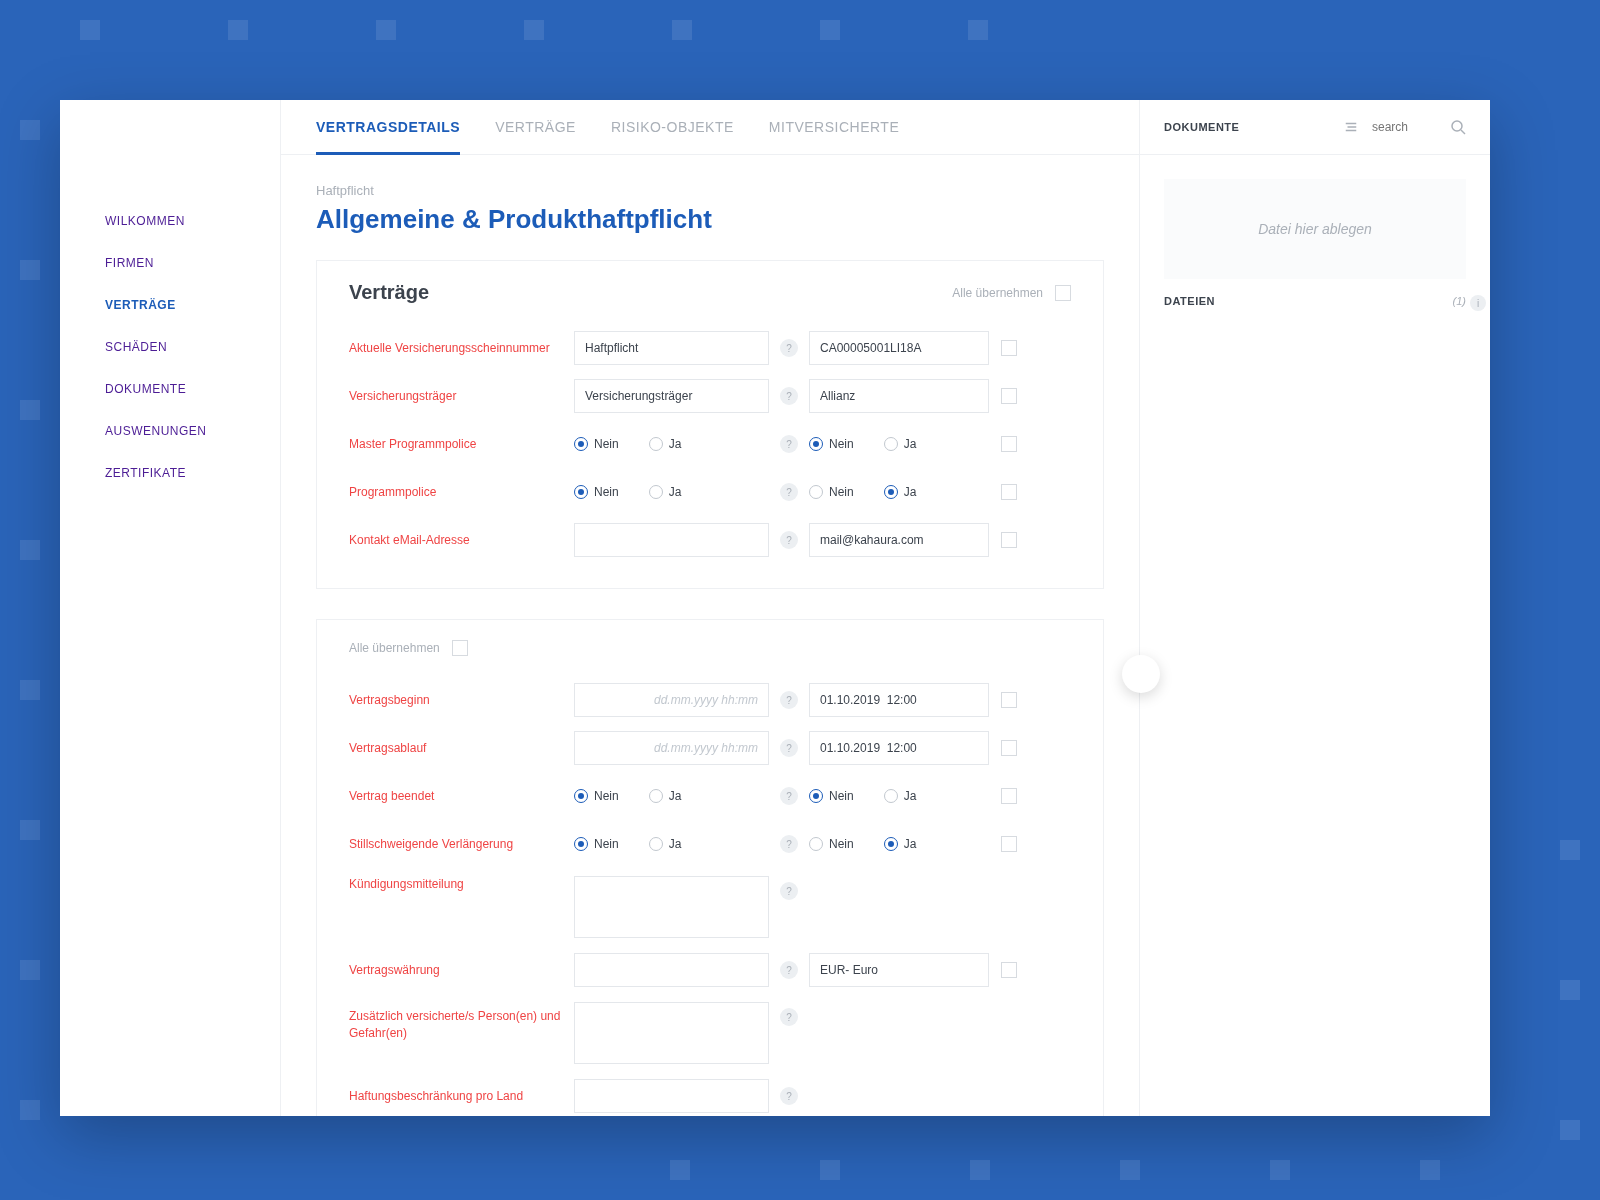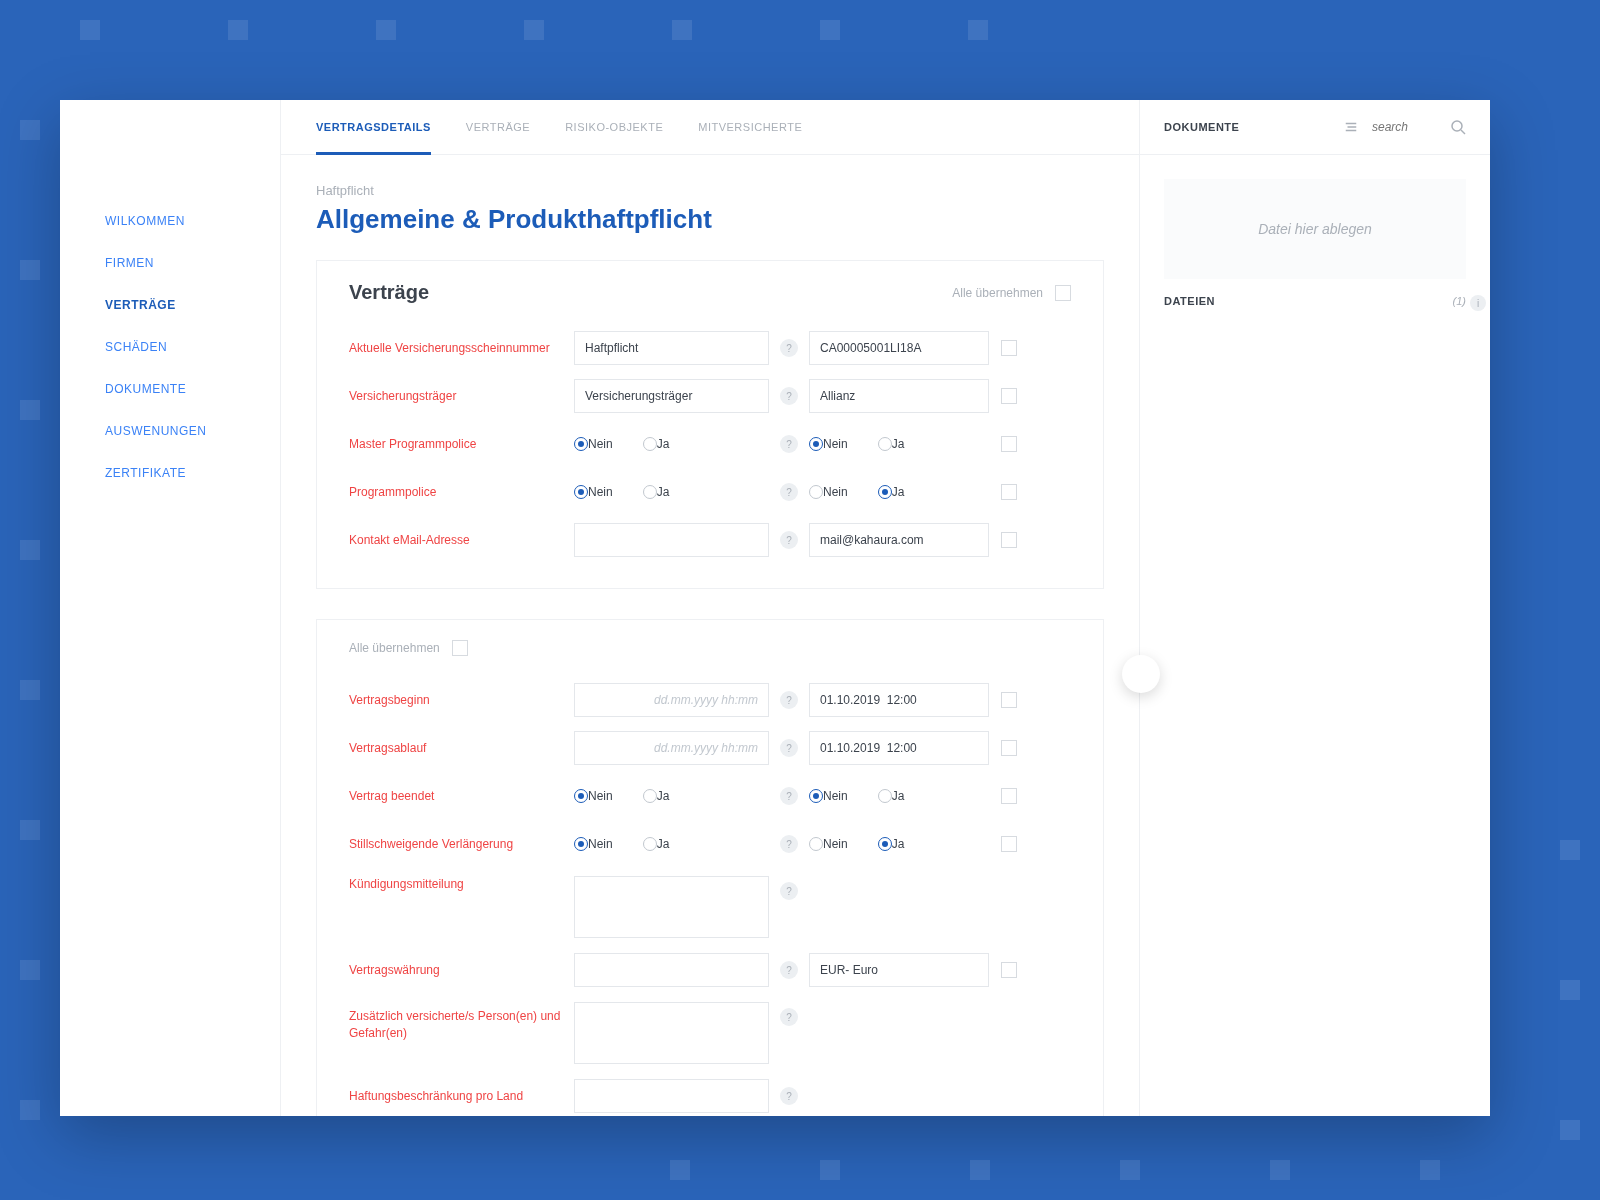--- a/index.html
+++ b/index.html
@@ -1,25 +1,25 @@
 <!DOCTYPE html>
 <html><head>
 <meta charset="utf-8">
 <style>
 * { box-sizing: border-box; margin: 0; padding: 0; }
 body { font-family: -apple-system, BlinkMacSystemFont, "Segoe UI", Arial, sans-serif; background: #2a64b9; width: 1600px; height: 1200px; overflow: hidden; position: relative; }
 .bg-squares { position: absolute; inset: 0; }
 .bg-squares .sq { position: absolute; width: 20px; height: 20px; background: rgba(255,255,255,0.1); }
 .app-window { position: absolute; left: 60px; top: 100px; width: 1430px; height: 1016px; background: #fff; box-shadow: 0 20px 60px rgba(0,0,0,0.25); overflow: hidden; }
 .sidebar { position: absolute; left: 0; top: 100px; width: 220px; padding-left: 45px; }
-.sidebar-item { font-size: 12px; letter-spacing: 0.5px; color: #3b82f6; padding: 14px 0; cursor: pointer; }
+.sidebar-item { font-size: 12px; letter-spacing: 0.5px; color: #4c1d95; padding: 14px 0; cursor: pointer; }
 .sidebar-item.active { color: #1c5cb8; font-weight: 700; }
 .main-area { position: absolute; left: 220px; top: 0; right: 350px; bottom: 0; border-left: 1px solid #eef0f3; border-right: 1px solid #eef0f3; overflow: hidden; }
 .tabs { height: 55px; display: flex; align-items: center; padding: 0 35px; border-bottom: 1px solid #eef0f3; gap: 35px; }
-.tab { font-size: 11px; letter-spacing: 0.5px; color: #aab0b8; height: 55px; display: flex; align-items: center; cursor: pointer; position: relative; }
+.tab { font-size: 14px; letter-spacing: 0.5px; color: #aab0b8; height: 55px; display: flex; align-items: center; cursor: pointer; position: relative; }
 .tab.active { color: #1c5cb8; font-weight: 700; }
 .tab.active::after { content: ""; position: absolute; left: 0; right: 0; bottom: 0; height: 3px; background: #1c5cb8; }
 .header-block { padding: 28px 35px 20px; }
 .breadcrumb { font-size: 13px; color: #aab0b8; margin-bottom: 6px; }
 .page-title { font-size: 26px; font-weight: 700; color: #1c5cb8; }
 .content-scroll { position: absolute; top: 160px; left: 0; right: 0; bottom: 0; overflow: hidden; padding: 0 35px; }
 .panel { border: 1px solid #eef0f3; margin-bottom: 30px; background: #fff; }
 .panel-header { display: flex; align-items: center; padding: 20px 32px 10px; }
 .panel-title { font-size: 20px; font-weight: 600; color: #3c434d; flex: 1; }
 .adopt-all { font-size: 12px; color: #aab0b8; margin-right: 12px; }
@@ -30,32 +30,32 @@
 .row-label.two { padding: 6px 0; }
 .col-input { width: 195px; }
 .col-help { width: 40px; display: flex; justify-content: center; }
 .col-input2 { width: 180px; border-radius: 17px; }
 .col-chk { width: 40px; display: flex; justify-content: center; }
 .txt-input { width: 100%; height: 34px; border: 1px solid #e4e7eb; padding: 0 10px; font-size: 12px; color: #3c434d; background: #fff; }
 .txt-input::placeholder { color: #c2c8cf; font-style: italic; }
 .txt-input.ph-right::placeholder { text-align: right; }
 .txt-area { width: 100%; height: 62px; border: 1px solid #e4e7eb; padding: 8px 10px; font-size: 12px; color: #3c434d; background: #fff; resize: none; }
 .radios { display: flex; gap: 30px; align-items: center; }
-.radio { display: flex; align-items: flex-end; cursor: pointer; }
+.radio { display: flex; align-items: flex-end; gap: 6px; cursor: pointer; }
 .radio-dot { width: 14px; height: 14px; border: 1.5px solid #c2c8cf; border-radius: 50%; display: flex; align-items: center; justify-content: center; }
 .radio-dot.sel { border-color: #1c5cb8; }
 .radio-dot.sel::after { content: ""; width: 6px; height: 6px; border-radius: 50%; background: #1c5cb8; }
 .radio-label { font-size: 12px; color: #3c434d; }
 .help-ico { width: 18px; height: 18px; border-radius: 50%; background: #eceff2; color: #aab0b8; font-size: 10px; display: flex; align-items: center; justify-content: center; cursor: pointer; }
 .right-panel { position: absolute; right: 0; top: 0; width: 350px; bottom: 0; }
 .right-header { height: 55px; display: flex; align-items: center; padding: 0 24px; border-bottom: 1px solid #eef0f3; gap: 14px; }
 .docs-label { font-size: 11px; letter-spacing: 0.5px; color: #3c434d; font-weight: 700; flex: 1; }
 .filter-ico { width: 14px; height: 14px; color: #aab0b8; cursor: pointer; }
 .search-box { display: flex; align-items: center; gap: 8px; }
-.search-inp { border: none; font-size: 12px; font-style: italic; color: #aab0b8; width: 70px; outline: none; }
+.search-inp { border: none; font-size: 12px; color: #aab0b8; width: 70px; outline: none; }
 .search-ico { width: 16px; height: 16px; color: #aab0b8; cursor: pointer; }
 .right-body { padding: 24px; }
 .dropzone { height: 100px; background: #fafbfc; display: flex; align-items: center; justify-content: center; font-size: 14px; font-style: italic; color: #aab0b8; margin-bottom: 16px; }
 .dz-actions { display: flex; justify-content: space-between; align-items: center; margin-bottom: 40px; }
 .btn-cancel { font-size: 12px; color: #aab0b8; cursor: pointer; }
 .btn-upload { background: #1c5cb8; color: #fff; font-size: 12px; font-weight: 600; padding: 10px 18px; border: none; cursor: pointer; }
 .files-header { display: flex; justify-content: space-between; align-items: center; margin-bottom: 14px; }
 .files-label { font-size: 11px; letter-spacing: 0.5px; color: #3c434d; font-weight: 700; }
 .files-count { font-size: 11px; color: #aab0b8; font-style: italic; }
 .file-item { display: flex; align-items: center; border: 1px solid #e4e7eb; padding: 10px 12px; gap: 10px; cursor: pointer; }

